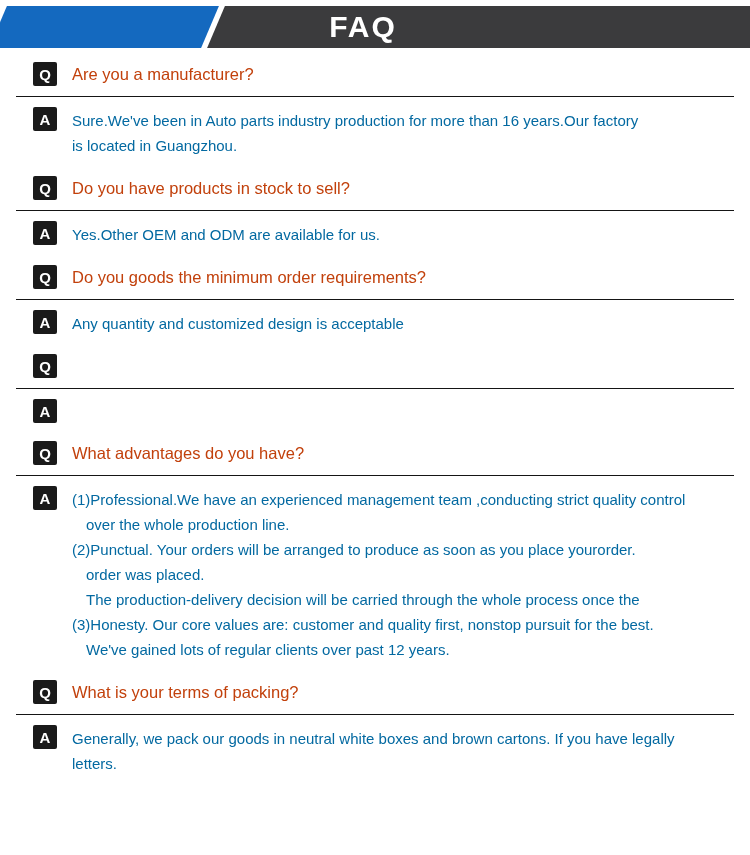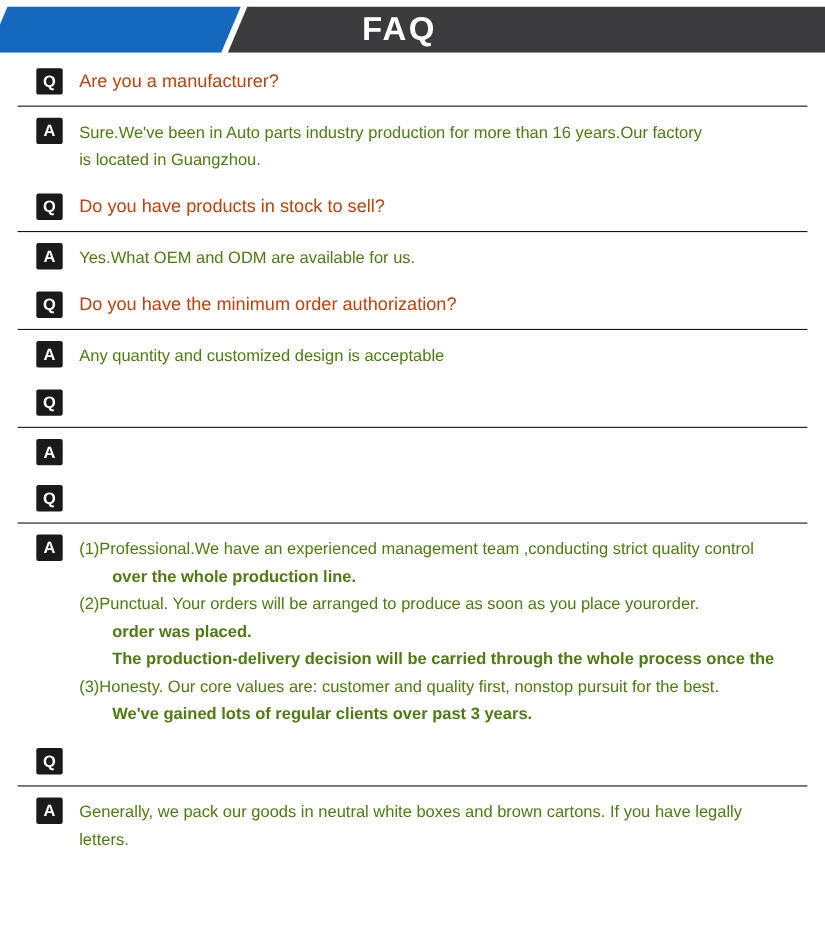--- a/index.html
+++ b/index.html
@@ -92,25 +92,24 @@
     padding-top: 2px;
   }
   .row.q .line {
     font-size: 16.5px;
     line-height: 23px;
     color: #c2410c;
   }
   .row.a .line {
     font-size: 15px;
     line-height: 25px;
-    color: #4d7c0f;
+    color: #0369a1;
   }
   .line.indent {
-    margin-left: 30px;
-    font-weight: bold;
+    margin-left: 14px;
   }
   .rule {
     border-top: 1.5px solid #151515;
     height: 0;
     margin: 2px 0 0 0;
   }
 </style>
 </head>
 <body>
 
@@ -138,61 +137,67 @@
     <div class="row q">
     <span class="badge">Q</span>
     <div class="lines">
         <div class="line">Do you have products in stock to sell?</div>
       </div>
   </div>
     <div class="rule"></div>
     <div class="row a">
     <span class="badge">A</span>
     <div class="lines">
-        <div class="line">Yes.What OEM and ODM are available for us.</div>
-      </div>
-  </div>
-    <div class="row q">
-    <span class="badge">Q</span>
-    <div class="lines">
-        <div class="line">Do you have the minimum order authorization?</div>
+        <div class="line">Yes.Other OEM and ODM are available for us.</div>
+      </div>
+  </div>
+    <div class="row q">
+    <span class="badge">Q</span>
+    <div class="lines">
+        <div class="line">Do you goods the minimum order requirements?</div>
       </div>
   </div>
     <div class="rule"></div>
     <div class="row a">
     <span class="badge">A</span>
     <div class="lines">
         <div class="line">Any quantity and customized design is acceptable</div>
       </div>
   </div>
     <div class="row q">
     <span class="badge">Q</span>
   </div>
     <div class="rule"></div>
     <div class="row a">
     <span class="badge">A</span>
   </div>
     <div class="row q">
     <span class="badge">Q</span>
+    <div class="lines">
+        <div class="line">What advantages do you have?</div>
+      </div>
   </div>
     <div class="rule"></div>
     <div class="row a">
     <span class="badge">A</span>
     <div class="lines">
         <div class="line">(1)Professional.We have an experienced management team ,conducting strict quality control</div>
         <div class="line indent">over the whole production line.</div>
         <div class="line">(2)Punctual. Your orders will be arranged to produce as soon as you place yourorder.</div>
         <div class="line indent">order was placed.</div>
         <div class="line indent">The production-delivery decision will be carried through the whole process once the</div>
         <div class="line">(3)Honesty. Our core values are: customer and quality first, nonstop pursuit for the best.</div>
-        <div class="line indent">We've gained lots of regular clients over past 3 years.</div>
-      </div>
-  </div>
-    <div class="row q">
-    <span class="badge">Q</span>
+        <div class="line indent">We've gained lots of regular clients over past 12 years.</div>
+      </div>
+  </div>
+    <div class="row q">
+    <span class="badge">Q</span>
+    <div class="lines">
+        <div class="line">What is your terms of packing?</div>
+      </div>
   </div>
     <div class="rule"></div>
     <div class="row a">
     <span class="badge">A</span>
     <div class="lines">
         <div class="line">Generally, we pack our goods in neutral white boxes and brown cartons. If you have legally</div>
         <div class="line">letters.</div>
       </div>
   </div>
   </div>

